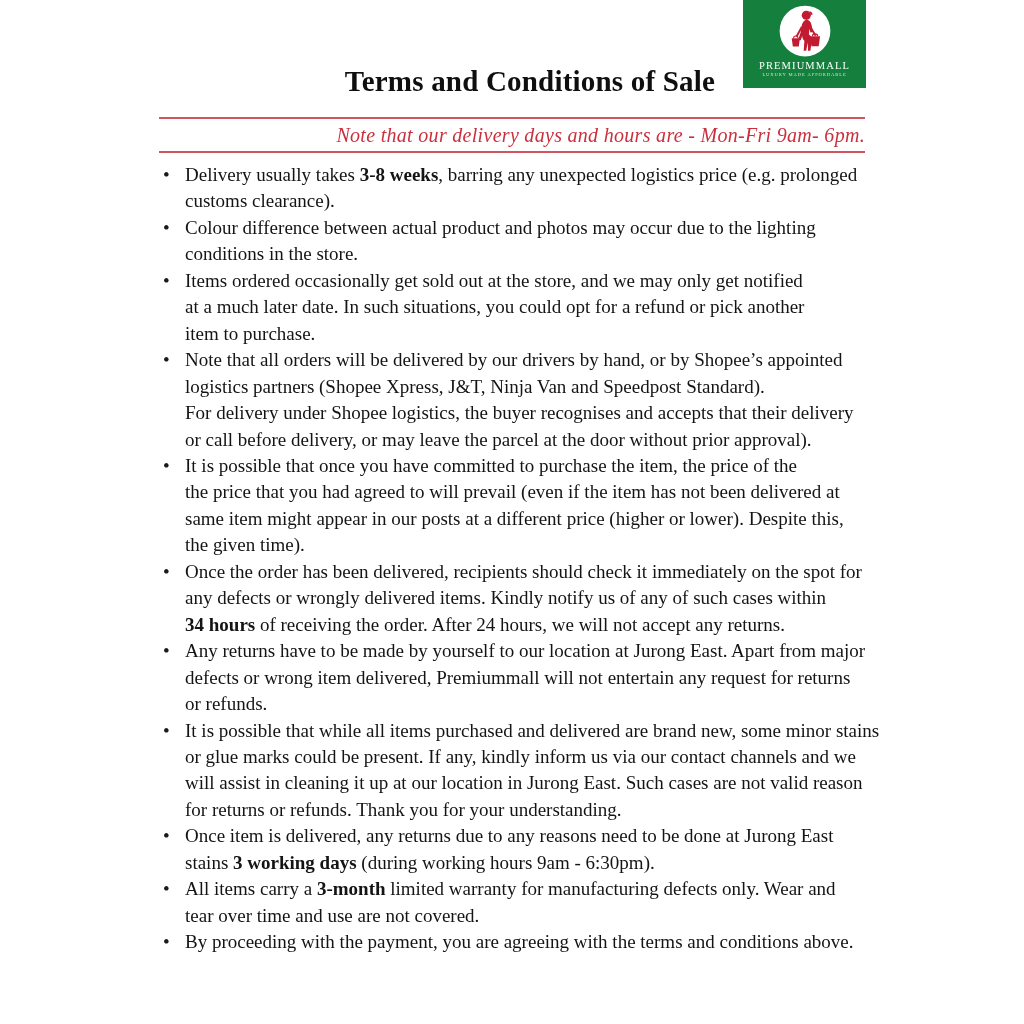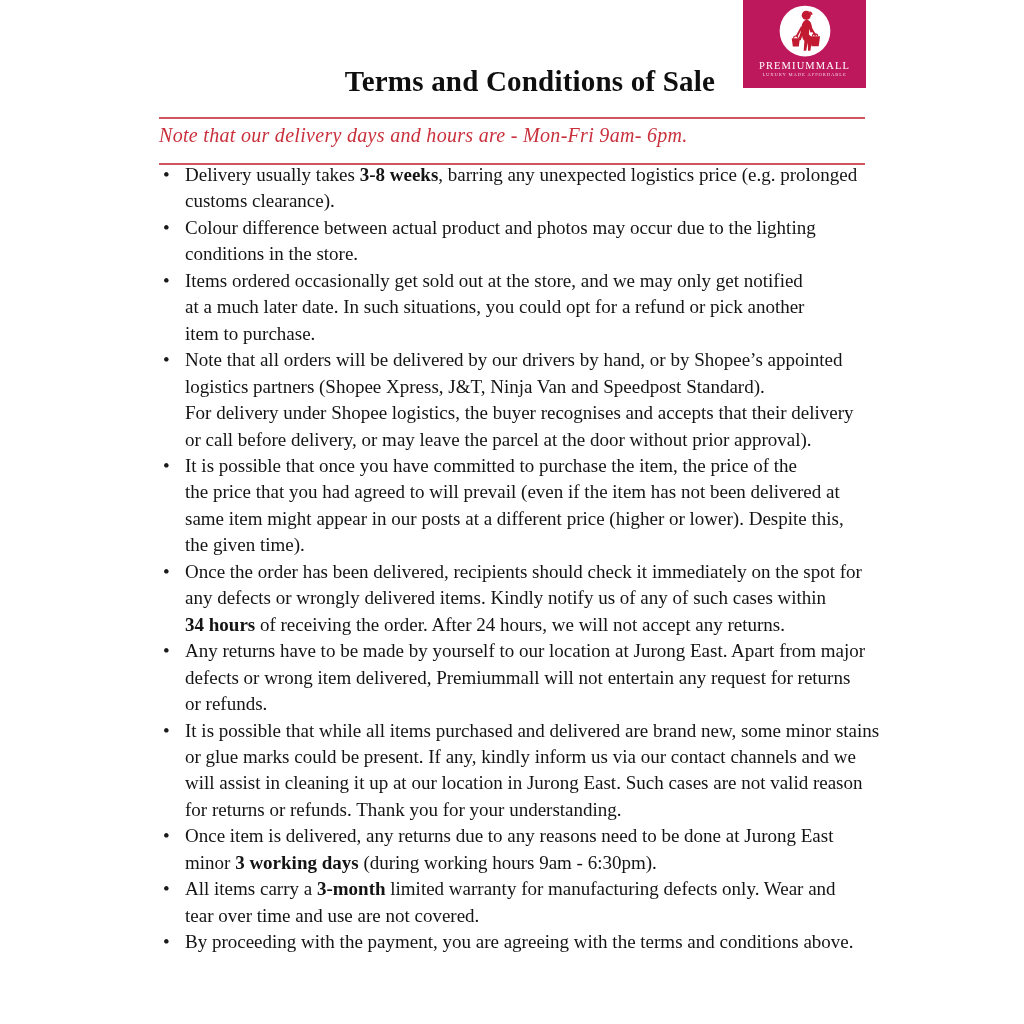--- a/index.html
+++ b/index.html
@@ -5,41 +5,41 @@
   html,body{margin:0;padding:0;}
   body{
     width:1024px;height:1024px;position:relative;overflow:hidden;
     background:#ffffff;
     font-family:"Liberation Serif","DejaVu Serif",serif;
     color:#141414;
   }
   
   .logo-box{
     position:absolute;left:743px;top:0;width:123px;height:88px;
-    background:#be185d;display:flex;flex-direction:column;align-items:center;
+    background:#15803d;display:flex;flex-direction:column;align-items:center;
   }
   .logo-circle{width:56px;height:56px;margin-top:3px;}
   .brand-name{
     color:#ffffff;font-size:10.5px;letter-spacing:1.1px;margin-top:1px;
     white-space:nowrap;font-weight:normal;
   }
   .brand-tagline{
     color:rgba(255,255,255,.8);font-size:4.6px;letter-spacing:.9px;
     margin-top:1px;white-space:nowrap;
   }
   
   .page-title{
     position:absolute;top:65px;left:0;width:100%;text-align:center;
     font-size:29px;font-weight:bold;color:#0f0f0f;letter-spacing:.2px;padding-left:18px;
   }
   
   .note-box{
     position:absolute;top:117px;left:159px;width:706px;
     border-top:2px solid #D05560;border-bottom:2px solid #D05560;
-    padding:5px 0 16px 0;text-align:left;
+    padding:5px 0 4px 0;text-align:right;
   }
   .note-text{
     font-style:italic;font-size:20px;color:#C9303C;letter-spacing:.3px;
   }
   
   .terms-list{
     position:absolute;top:162px;left:159px;width:760px;
     font-size:19px;line-height:26.45px;
   }
   .term-item{display:flex;}
@@ -149,21 +149,21 @@
         <div class="term-line"><span>It is possible that while all items purchased and delivered are brand new, some minor stains</span></div>
         <div class="term-line"><span>or glue marks could be present. If any, kindly inform us via our contact channels and we</span></div>
         <div class="term-line"><span>will assist in cleaning it up at our location in Jurong East. Such cases are not valid reason</span></div>
         <div class="term-line"><span>for returns or refunds. Thank you for your understanding.</span></div>
       </div>
     </div>
     <div class="term-item">
       <span class="bullet">•</span>
       <div class="term-content">
         <div class="term-line"><span>Once item is delivered, any returns due to any reasons need to be done at Jurong East</span></div>
-        <div class="term-line"><span>minor </span><span class="bold">3 working days</span><span> (during working hours 9am - 6:30pm).</span></div>
+        <div class="term-line"><span>stains </span><span class="bold">3 working days</span><span> (during working hours 9am - 6:30pm).</span></div>
       </div>
     </div>
     <div class="term-item">
       <span class="bullet">•</span>
       <div class="term-content">
         <div class="term-line"><span>All items carry a </span><span class="bold">3-month</span><span> limited warranty for manufacturing defects only. Wear and</span></div>
         <div class="term-line"><span>tear over time and use are not covered.</span></div>
       </div>
     </div>
     <div class="term-item">

